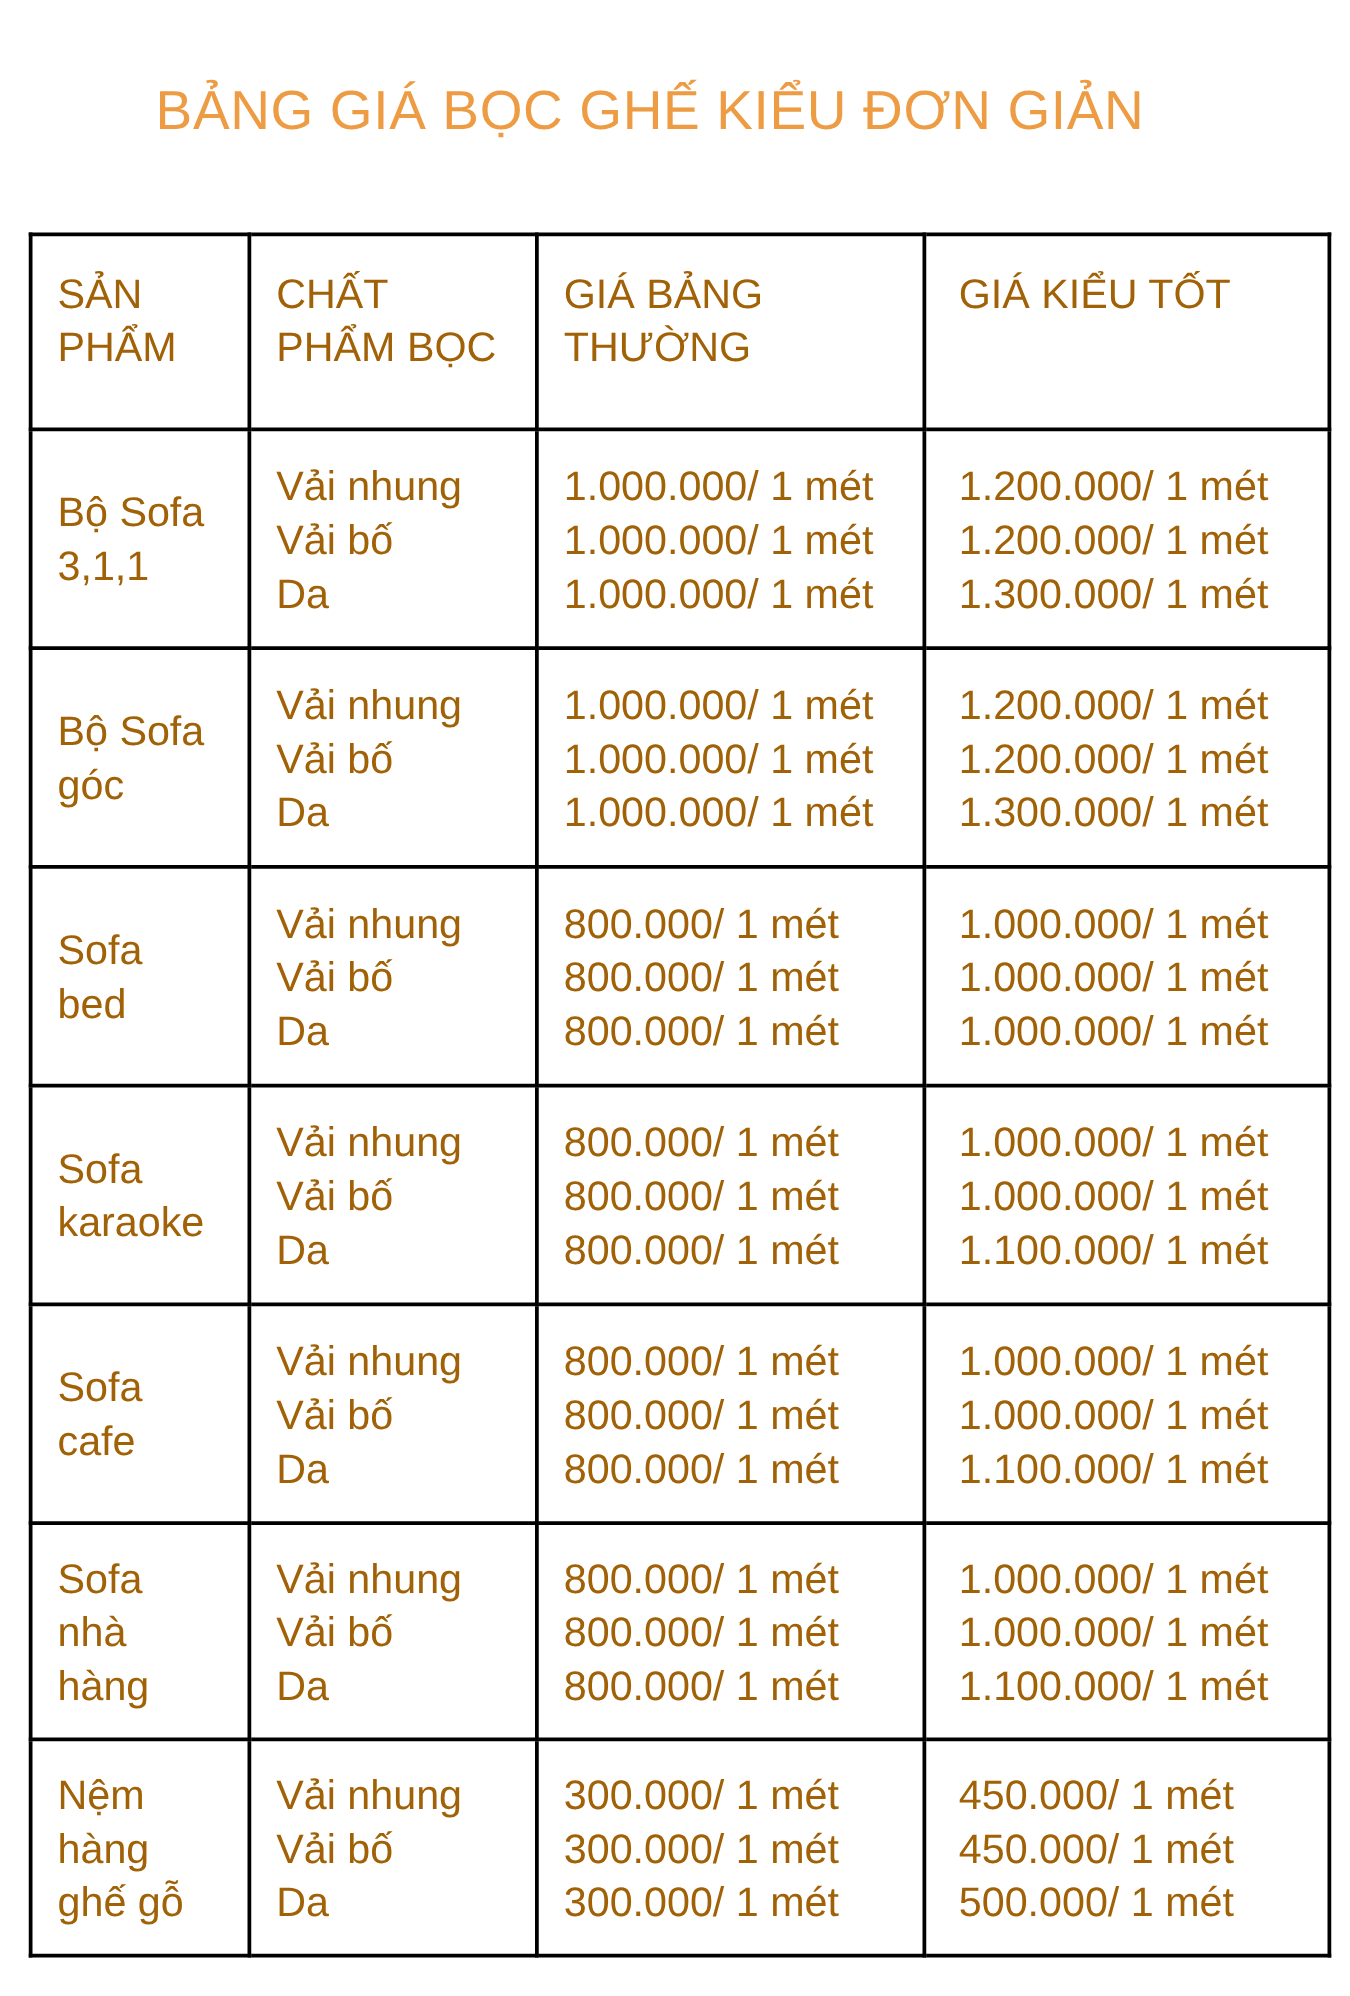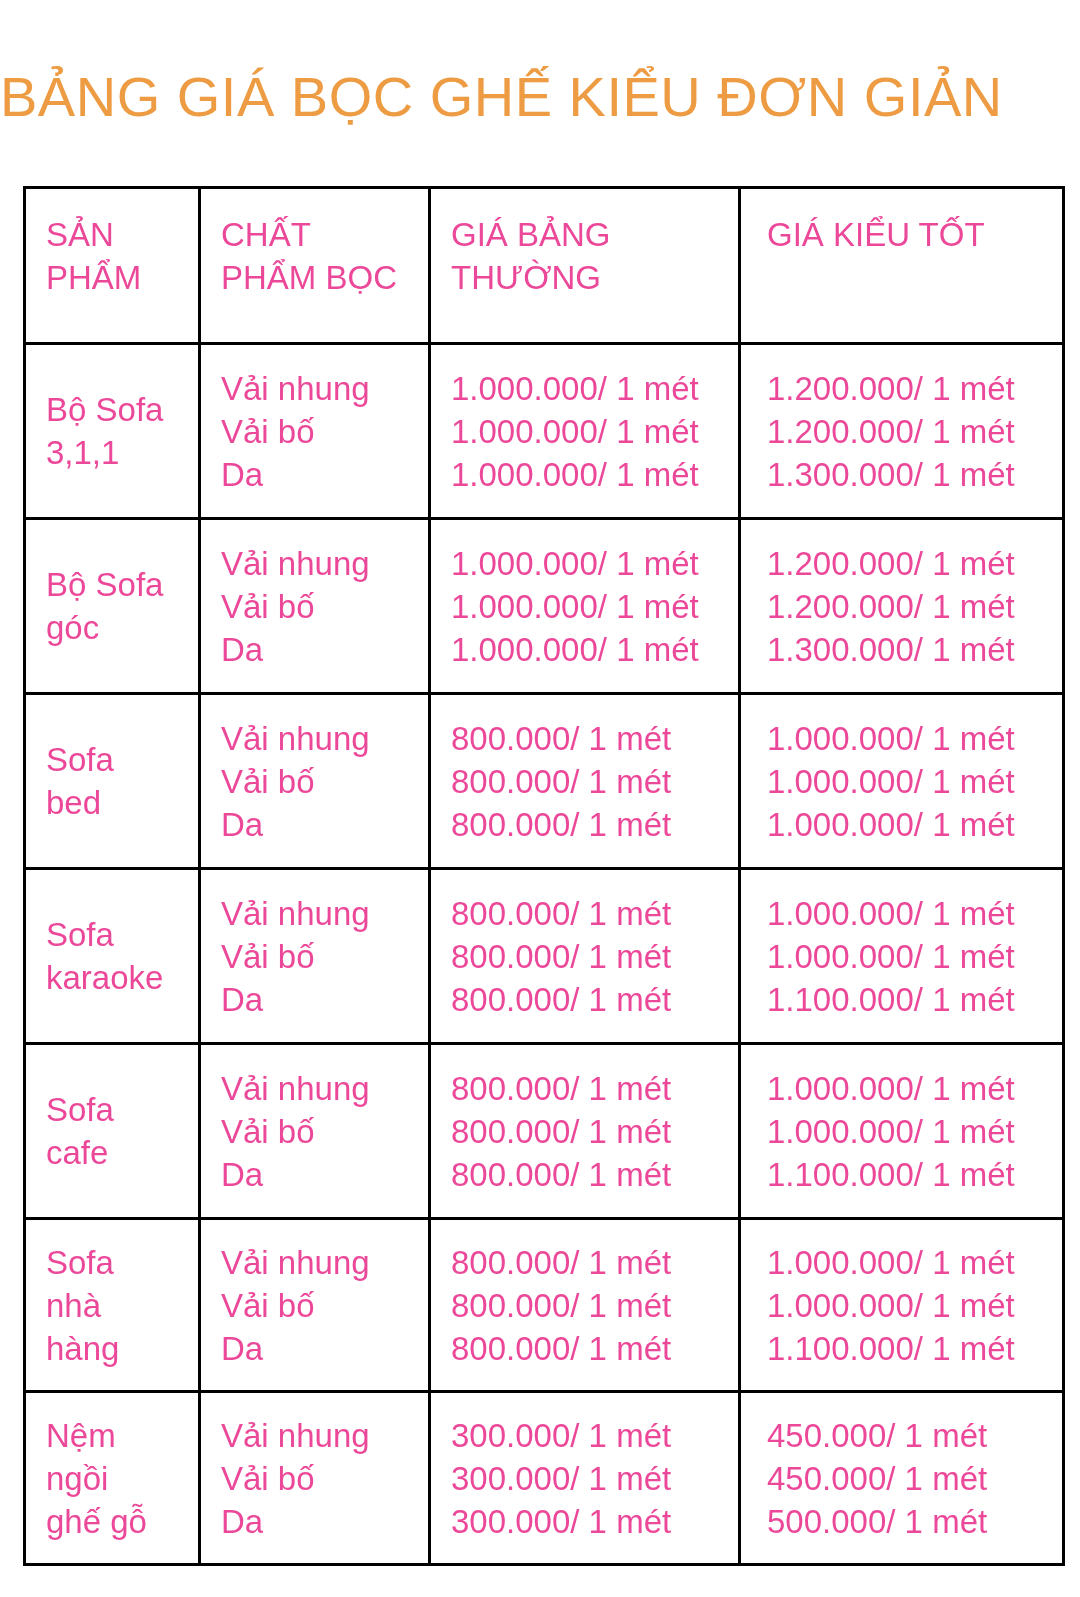--- a/index.html
+++ b/index.html
@@ -13,21 +13,22 @@
     width: 1080px;
     height: 1597px;
     background: #ffffff;
     overflow: hidden;
   }
   .page-title {
     position: absolute;
     top: 64px;
     left: 0;
     width: 1040px;
-    font-size: 56px;
+    text-align: center;
+    font-size: 44px;
     font-weight: 400;
     letter-spacing: 0.5px;
     color: #ED9C44;
     white-space: nowrap;
   }
   table.price-table {
     position: absolute;
     left: 23px;
     top: 186px;
     width: 1039px;
@@ -36,21 +37,21 @@
   }
   table.price-table col.c1 { width: 175px; }
   table.price-table col.c2 { width: 230px; }
   table.price-table col.c3 { width: 310px; }
   table.price-table col.c4 { width: 324px; }
   table.price-table th,
   table.price-table td {
     border: 3px solid #000000;
     font-size: 33px;
     font-weight: 400;
-    color: #ec4899;
+    color: #a16207;
     text-align: left;
     padding: 0 6px 0 20px;
     white-space: pre-line;
     line-height: 43px;
     overflow: hidden;
   }
   table.price-table th {
     vertical-align: top;
     padding-top: 24px;
     height: 129px;
@@ -170,21 +171,21 @@
         <td>800.000/ 1 mét
 800.000/ 1 mét
 800.000/ 1 mét</td>
         <td class="col4">1.000.000/ 1 mét
 1.000.000/ 1 mét
 1.100.000/ 1 mét</td>
       </tr>
 
       <tr class="data-row-short">
         <td>Nệm
-ngồi
+hàng
 ghế gỗ</td>
         <td>Vải nhung
 Vải bố
 Da</td>
         <td>300.000/ 1 mét
 300.000/ 1 mét
 300.000/ 1 mét</td>
         <td class="col4">450.000/ 1 mét
 450.000/ 1 mét
 500.000/ 1 mét</td>

